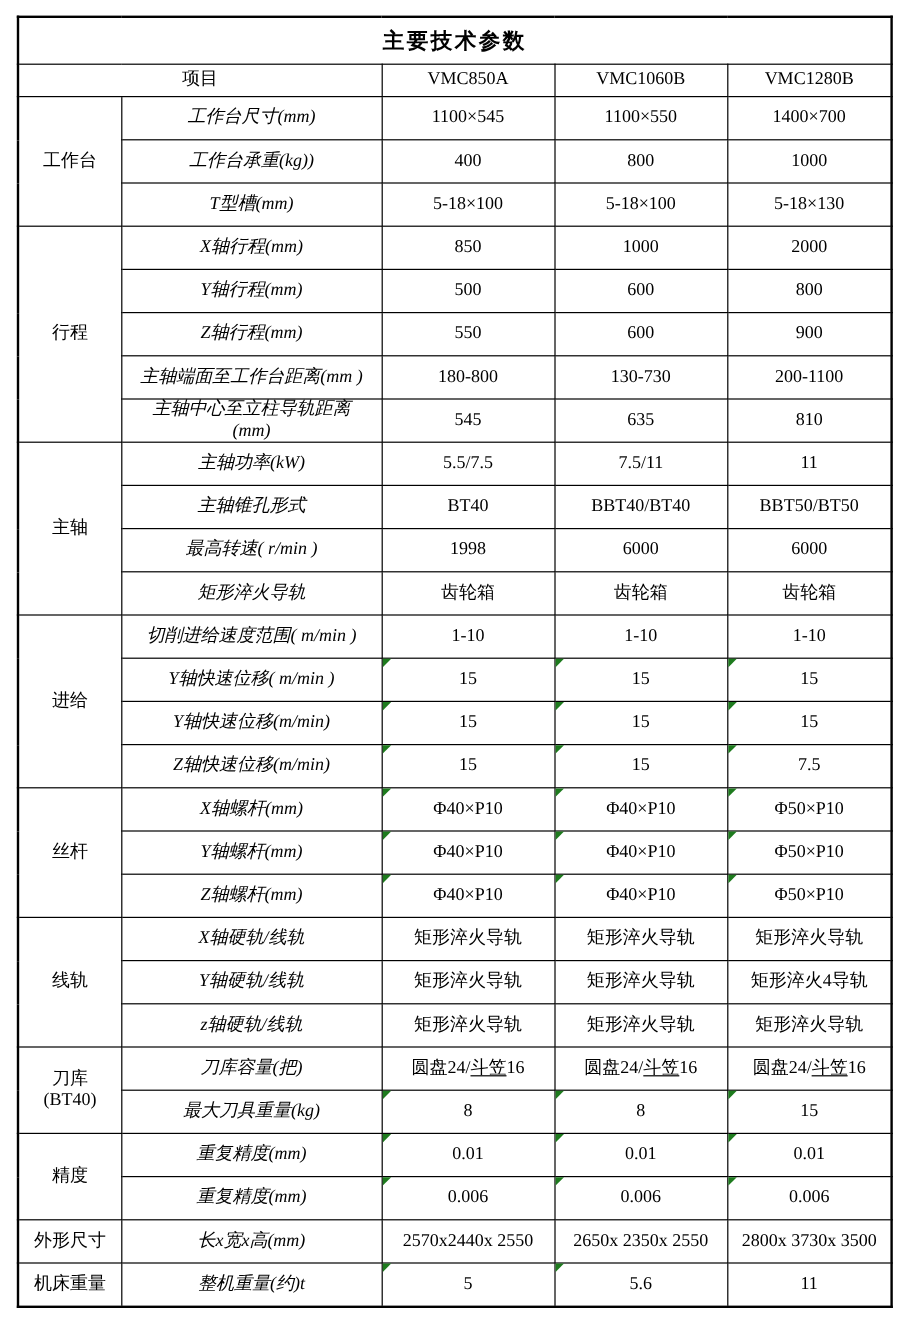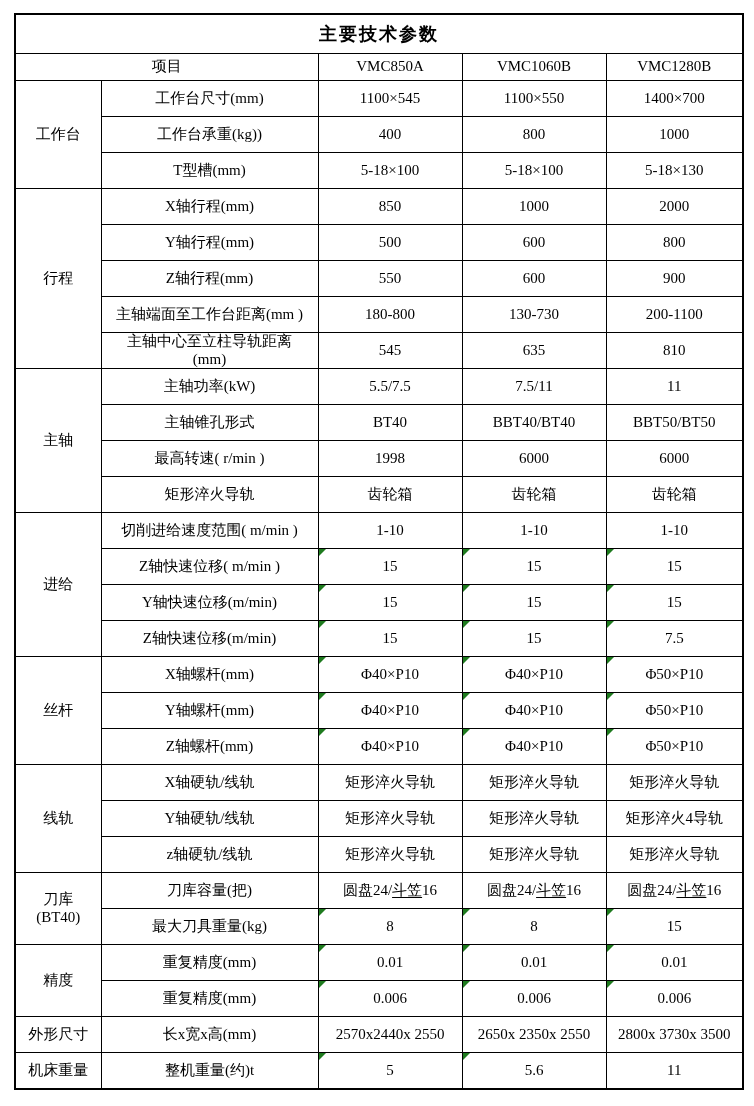--- a/index.html
+++ b/index.html
@@ -6,21 +6,21 @@
   body{width:754px;height:1106px;position:relative;overflow:hidden;
        font-family:"Liberation Serif","DejaVu Serif",serif;color:#000;}
   .tbl-wrap{position:absolute;left:14px;top:13px;border-radius:13px;}
   table{border-collapse:collapse;table-layout:fixed;width:728px;border:2px solid #000;}
   td{border:1px solid #000;text-align:center;vertical-align:middle;
      font-size:15px;line-height:1.15;padding:0 2px;color:#000;}
   tr.title-row td{height:38px;font-size:18px;font-weight:bold;letter-spacing:2px;}
   tr.header-row td{height:26px;margin-left:28px;}
   tr.data{height:36px;}
   td.g{white-space:pre-line;}
-  td.l{white-space:pre-line;}
+  td.l{white-space:pre-line;font-style:italic;}
   td.v{position:relative;}
   .tri{position:absolute;top:0;left:0;width:0;height:0;
        border-top:7px solid #1e7b1e;border-right:7px solid transparent;}
   .u{text-decoration:underline;text-underline-offset:2px;}
 </style>
 </head>
 <body>
 
 <div class="tbl-wrap">
 <table>
@@ -124,21 +124,21 @@
   </tr>
 
   <tr class="data">
     <td class="g" rowspan="4">进给</td>
     <td class="l">切削进给速度范围( m/min )</td>
     <td class="v">1-10</td>
     <td class="v">1-10</td>
     <td class="v">1-10</td>
   </tr>
   <tr class="data">
-    <td class="l">Z轴快速位移( m/min )</td>
+    <td class="l">Y轴快速位移( m/min )</td>
     <td class="v"><span class="tri"></span><span>15</span></td>
     <td class="v"><span class="tri"></span><span>15</span></td>
     <td class="v"><span class="tri"></span><span>15</span></td>
   </tr>
   <tr class="data">
     <td class="l">Y轴快速位移(m/min)</td>
     <td class="v"><span class="tri"></span><span>15</span></td>
     <td class="v"><span class="tri"></span><span>15</span></td>
     <td class="v"><span class="tri"></span><span>15</span></td>
   </tr>

